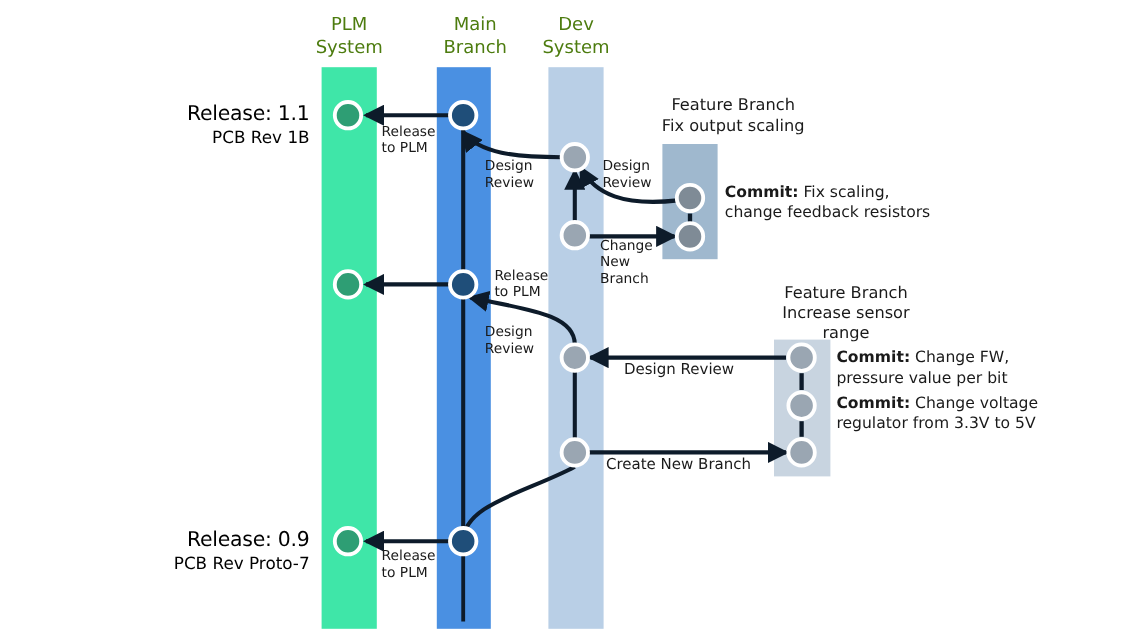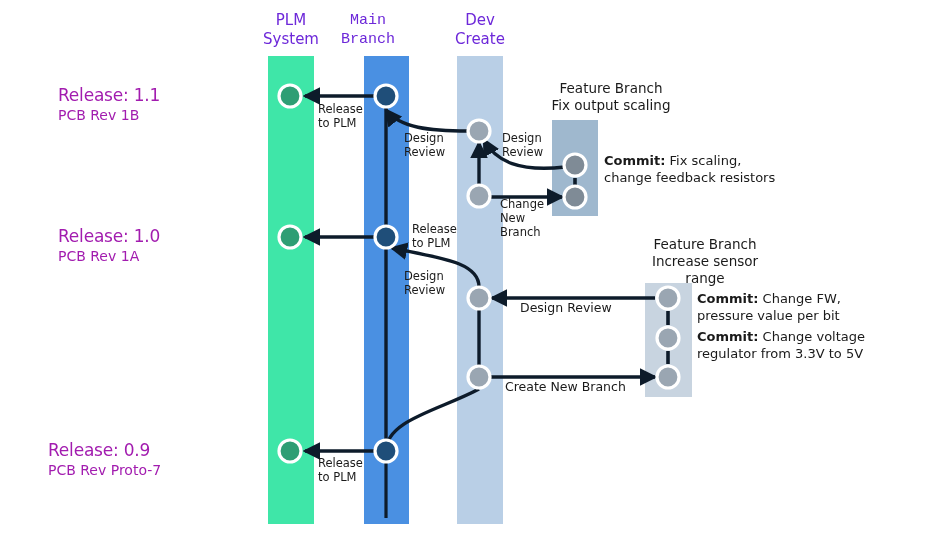--- a/index.html
+++ b/index.html
@@ -24,27 +24,27 @@
     top: 0;
     left: 0;
     width: 950px;
     height: 534px;
   }
   .col-header {
     position: absolute;
     text-align: center;
     font-size: 15px;
     line-height: 19px;
-    color: #6d28d9;
+    color: #4d7c0f;
     white-space: pre-line;
   }
   .release-label {
     position: absolute;
-    text-align: left;
-    color: #a21caf;
+    text-align: right;
+    color: #000000;
   }
   .release-label .rl-main {
     font-size: 17px;
     line-height: 21px;
     letter-spacing: -0.2px;
   }
   .release-label .rl-sub {
     font-size: 14px;
     line-height: 19px;
   }
@@ -165,32 +165,28 @@
 
     <g>
       <circle cx="668" cy="298" r="11" fill="#9AA6B2" stroke="#ffffff" stroke-width="3.2"></circle>
       <circle cx="668" cy="338" r="11" fill="#9AA6B2" stroke="#ffffff" stroke-width="3.2"></circle>
       <circle cx="668" cy="377" r="11" fill="#9AA6B2" stroke="#ffffff" stroke-width="3.2"></circle>
     </g>
   </svg>
 
   <div class="col-header" style="left:251px; top:11px; width:80px;">PLM
 System</div>
-  <div class="col-header" style="left:328px; top:11px; width:80px;font-family:Liberation Mono, monospace;">Main
+  <div class="col-header" style="left:356px; top:11px; width:80px;">Main
 Branch</div>
   <div class="col-header" style="left:440px; top:11px; width:80px;">Dev
-Create</div>
+System</div>
 
   <div class="release-label" style="left:58px; top:85px; width:200px;">
     <div class="rl-main">Release: 1.1</div>
     <div class="rl-sub">PCB Rev 1B</div>
-  </div>
-  <div class="release-label" style="left:58px; top:226px; width:200px;">
-    <div class="rl-main">Release: 1.0</div>
-    <div class="rl-sub">PCB Rev 1A</div>
   </div>
   <div class="release-label" style="left:48px; top:440px; width:210px;">
     <div class="rl-main">Release: 0.9</div>
     <div class="rl-sub">PCB Rev Proto-7</div>
   </div>
 
   <div class="edge-label" style="left:318px; top:102px; width:58px;">Release
 to PLM</div>
   <div class="edge-label" style="left:412px; top:222px; width:58px;">Release
 to PLM</div>

